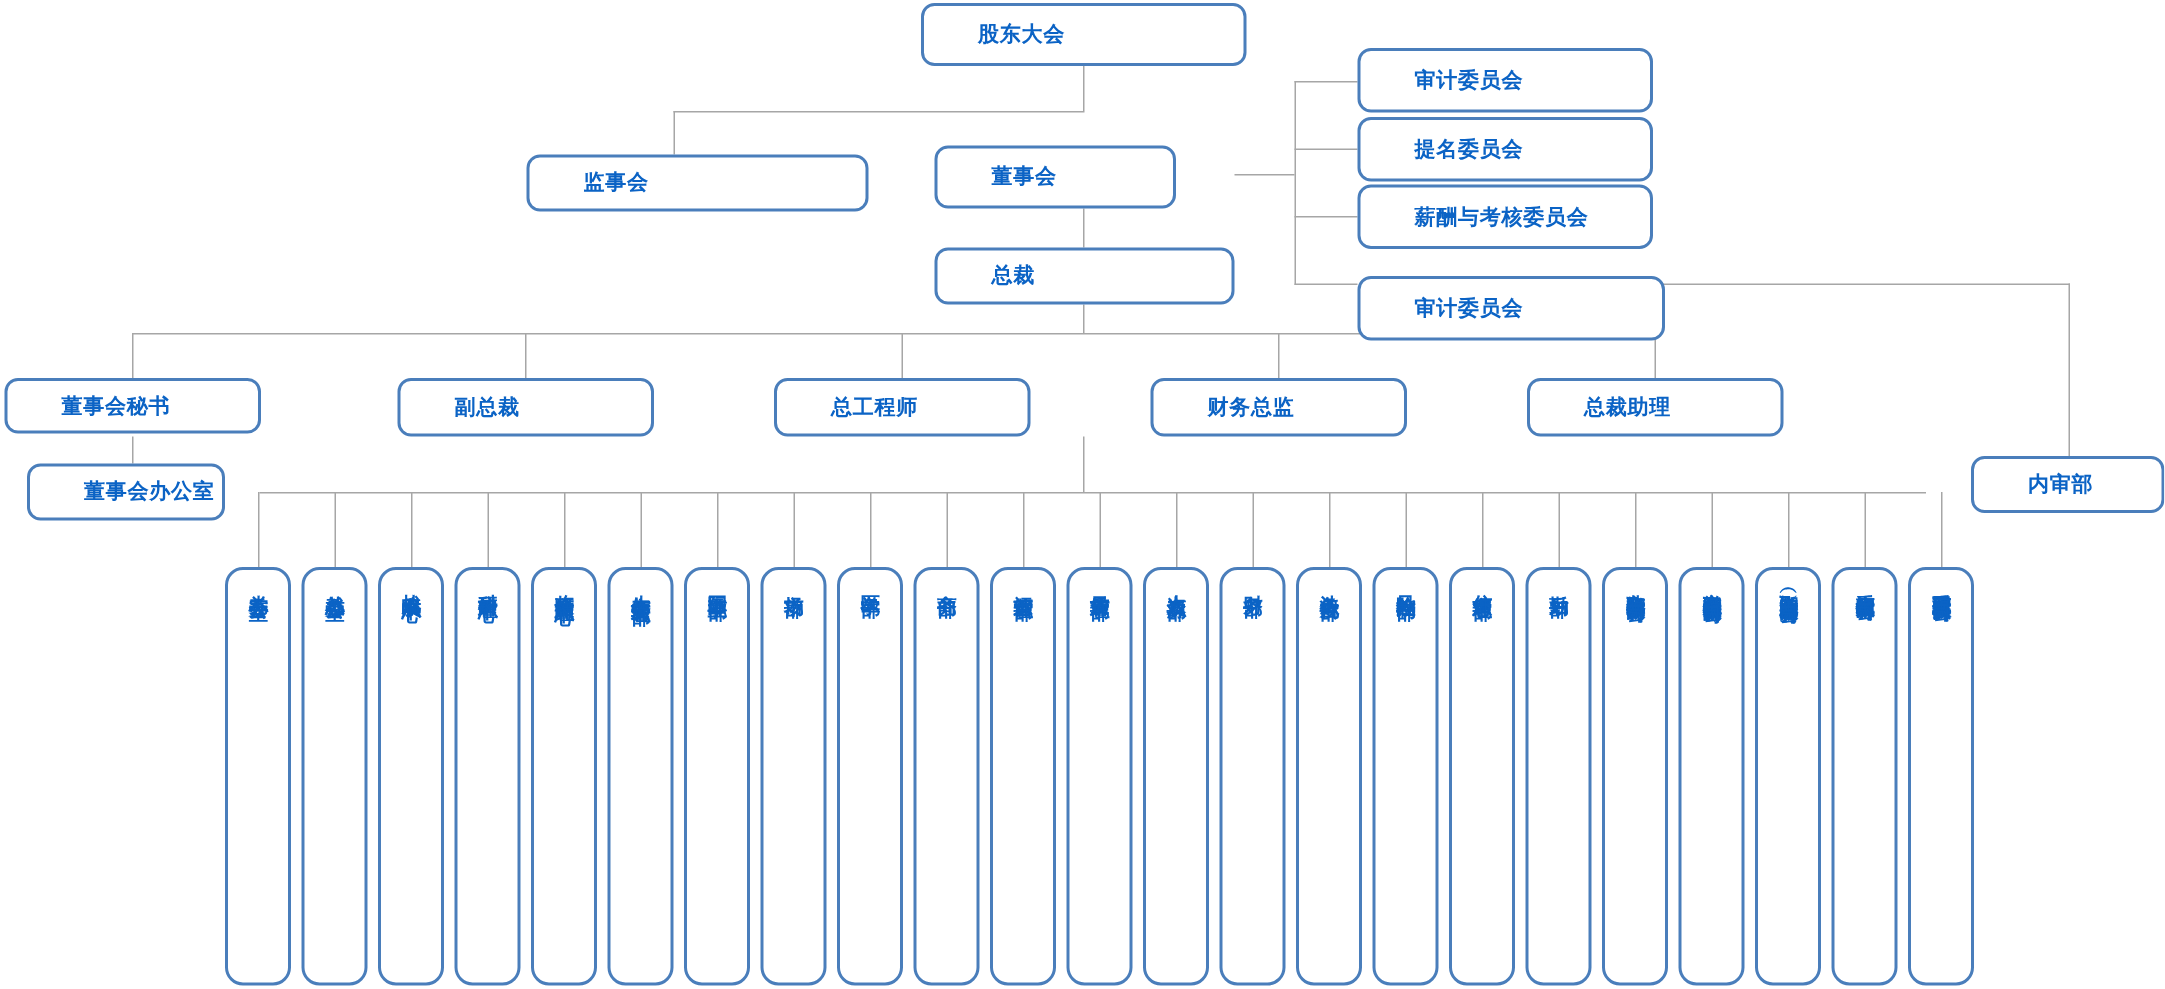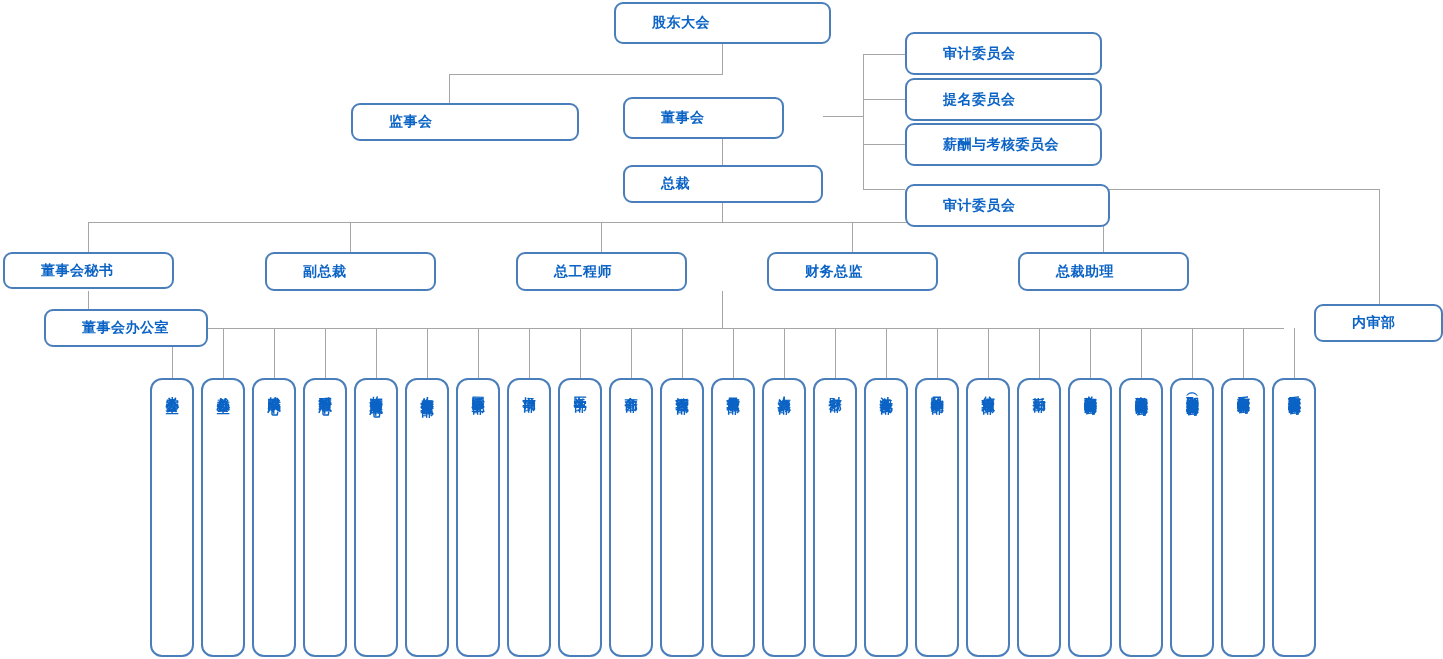--- a/index.html
+++ b/index.html
@@ -124,21 +124,21 @@
   <div class="box h" style="left:516px;top:252px;width:171px;height:39px;">
     <span>总工程师</span>
   </div>
   <div class="box h" style="left:767px;top:252px;width:171px;height:39px;">
     <span>财务总监</span>
   </div>
   <div class="box h" style="left:1018px;top:252px;width:171px;height:39px;">
     <span>总裁助理</span>
   </div>
 
-  <div class="box h" style="left:18px;top:309px;width:164px;height:38px;margin-left:26px;">
+  <div class="box h" style="left:18px;top:309px;width:132px;height:38px;">
     <span>董事会办公室</span>
   </div>
 
   <div class="box h" style="left:1314px;top:304px;width:129px;height:38px;">
     <span>内审部</span>
   </div>
 
   <div id="dept-layer">
       <div class="ln lnv" style="left: 172px; top: 328px; height: 50px;"></div>
       <div class="box v" style="left: 150px; top: 378px; width: 44px; height: 279px;">

